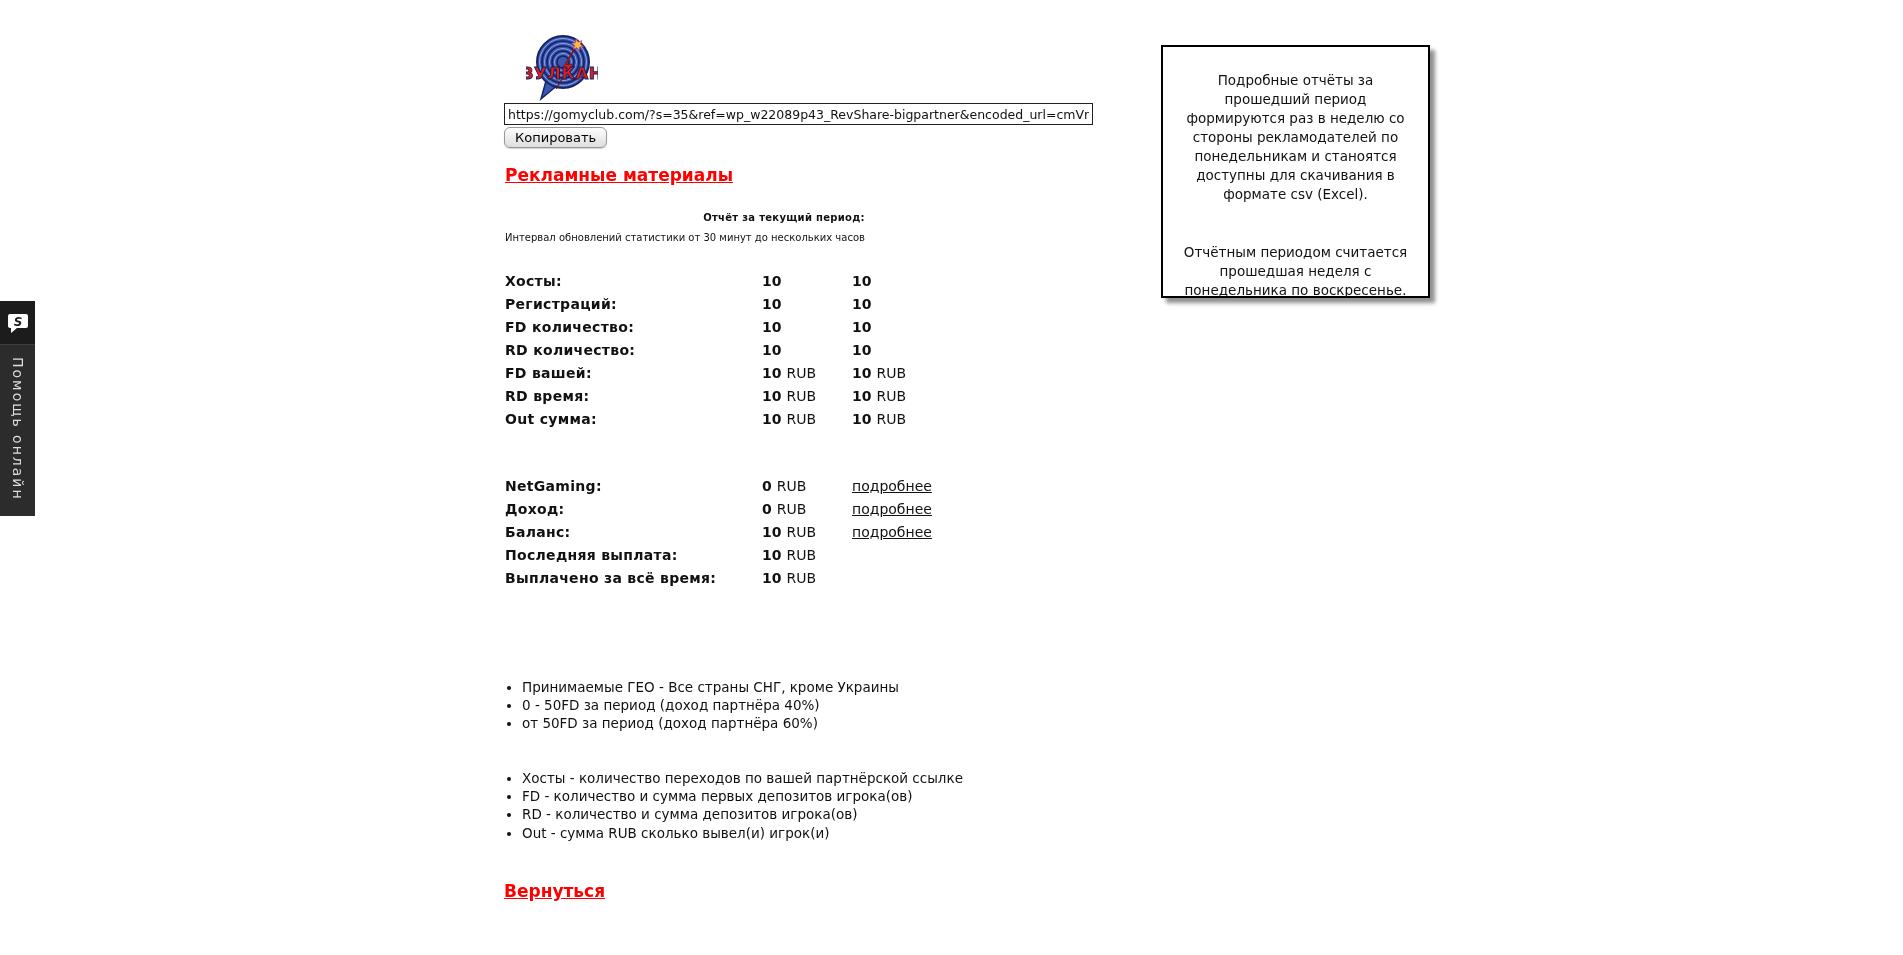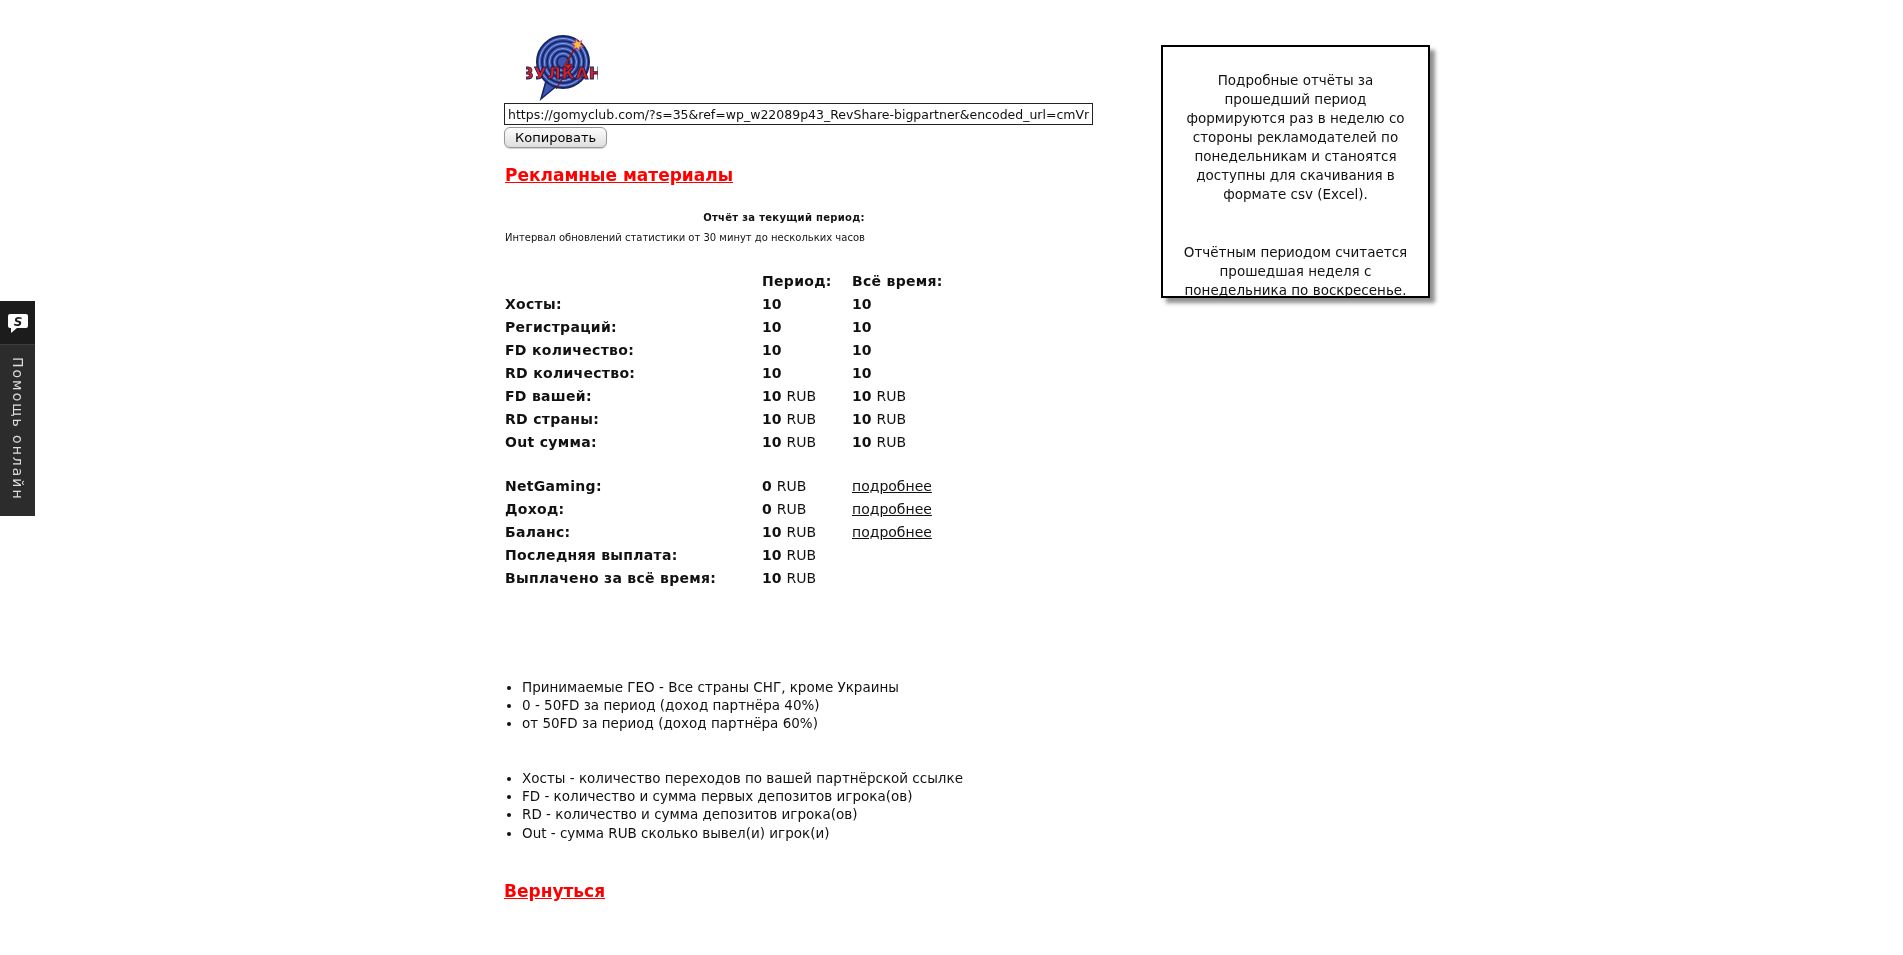--- a/index.html
+++ b/index.html
@@ -96,25 +96,20 @@
   <button class="copy-btn">Копировать</button>
 
   <a class="red-link materials">Рекламные материалы</a>
 
   <div class="report-head">
     <div class="title">Отчёт за текущий период:</div>
     <div>Интервал обновлений статистики от 30 минут до нескольких часов</div>
   </div>
 
   <div class="grid stats-grid">
-    <div class="row head">
-      <div class="cell"></div>
-      <div class="cell">Период:</div>
-      <div class="cell">Всё время:</div>
-    </div>
     <div>
 
         <div class="row">
           <div class="cell label">Хосты:</div>
           <div class="cell"><b>10</b><span class="unit"></span></div>
           <div class="cell"><b>10</b><span class="unit"></span></div>
         </div>
 
         <div class="row">
           <div class="cell label">Регистраций:</div>
@@ -134,21 +129,21 @@
           <div class="cell"><b>10</b><span class="unit"></span></div>
         </div>
 
         <div class="row">
           <div class="cell label">FD вашей:</div>
           <div class="cell"><b>10</b><span class="unit">RUB</span></div>
           <div class="cell"><b>10</b><span class="unit">RUB</span></div>
         </div>
 
         <div class="row">
-          <div class="cell label">RD страны:</div>
+          <div class="cell label">RD время:</div>
           <div class="cell"><b>10</b><span class="unit">RUB</span></div>
           <div class="cell"><b>10</b><span class="unit">RUB</span></div>
         </div>
 
         <div class="row">
           <div class="cell label">Out сумма:</div>
           <div class="cell"><b>10</b><span class="unit">RUB</span></div>
           <div class="cell"><b>10</b><span class="unit">RUB</span></div>
         </div>
       </div>

